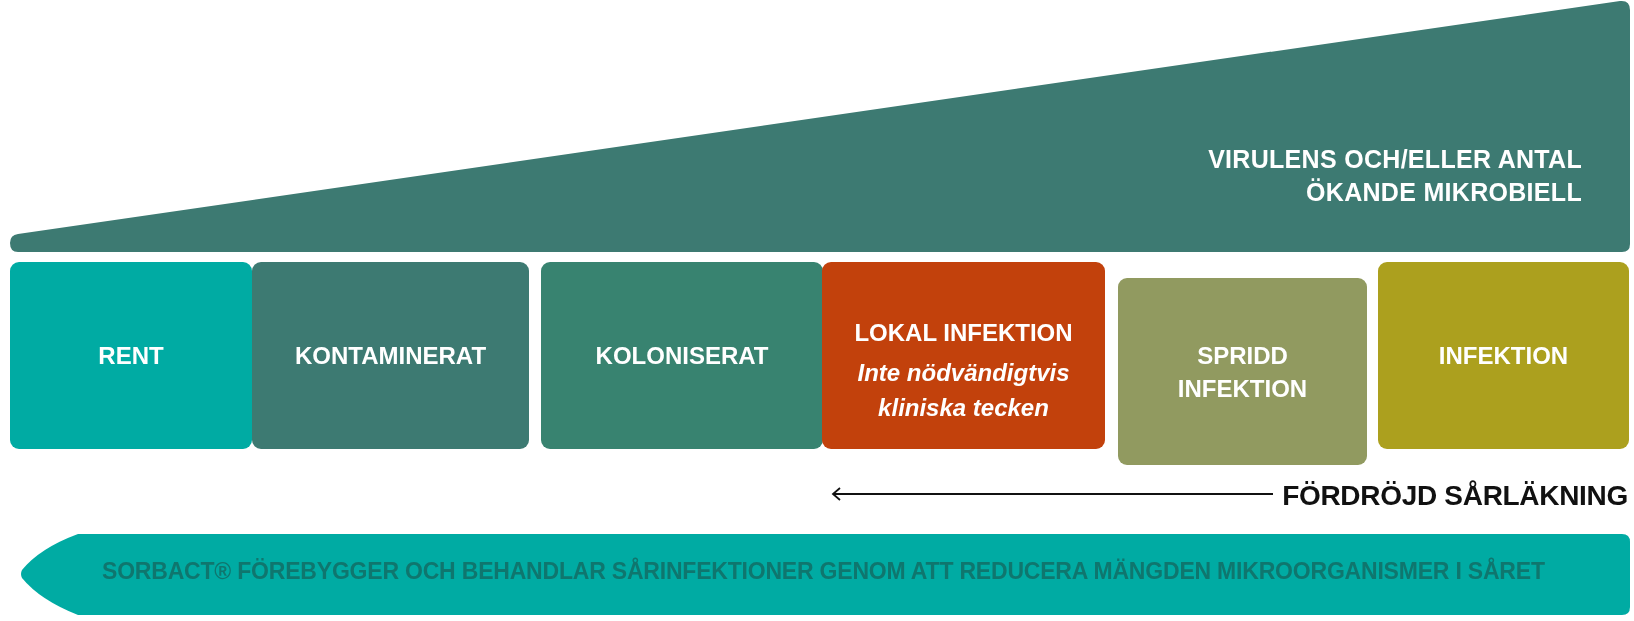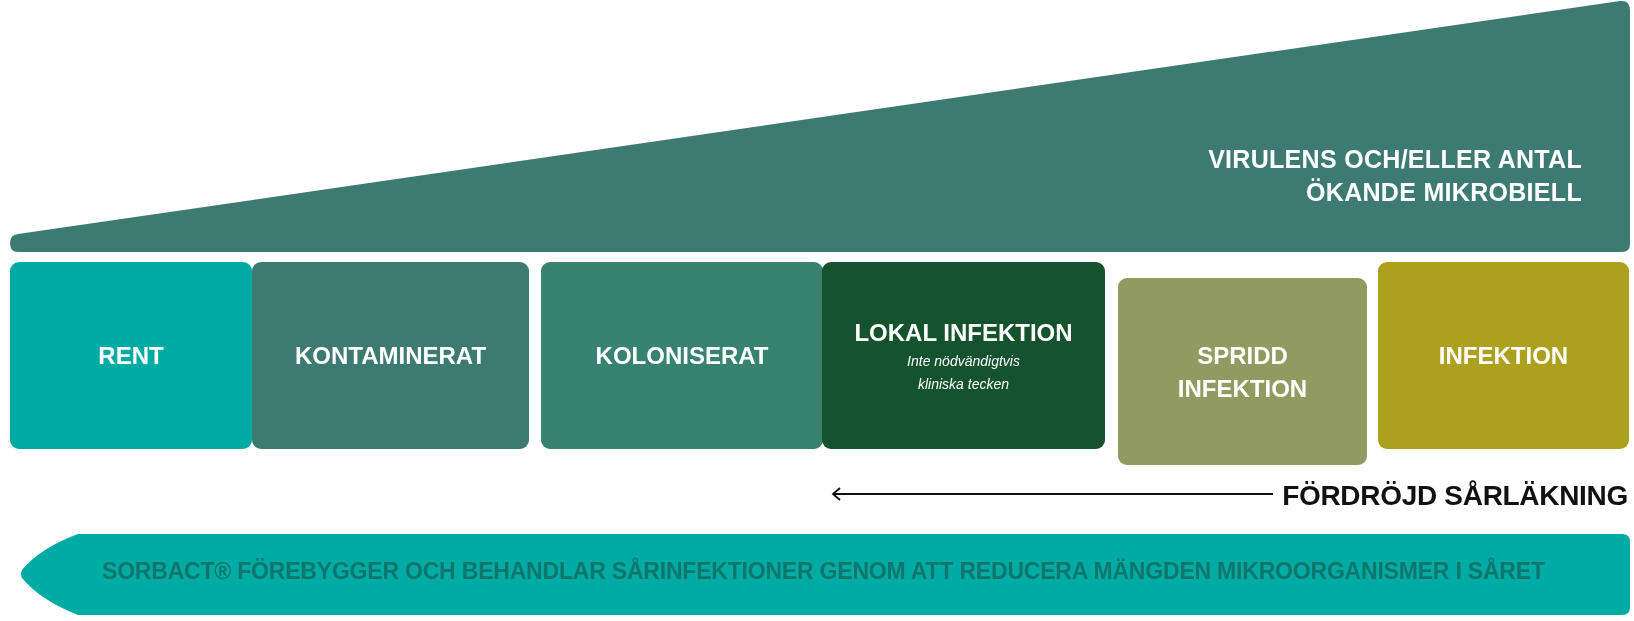--- a/index.html
+++ b/index.html
@@ -5,21 +5,21 @@
     html, body { margin: 0; padding: 0; background: #ffffff; }
     body { width: 1634px; height: 621px; position: relative; overflow: hidden;
            font-family: "Liberation Sans", "DejaVu Sans", sans-serif; }
     .wedge-svg { position: absolute; left: 0; top: 0; }
     .wedge-text { position: absolute; right: 52px; top: 143px; text-align: right;
                   color: #ffffff; font-weight: bold; font-size: 25px; line-height: 33px; letter-spacing: 0.3px; }
     .stage { position: absolute; top: 262px; height: 187px; border-radius: 9px;
              display: flex; flex-direction: column; align-items: center; justify-content: center;
              color: #ffffff; text-align: center; }
     .stage-title { font-weight: bold; font-size: 24px; line-height: 33px; }
-    .stage-sub { font-style: italic; font-weight: normal; font-size: 14px; line-height: 22px; margin-top: 1px; }
+    .stage-sub { font-style: italic; font-weight: bold; font-size: 24px; line-height: 22px; margin-top: 13px; }
     .arrow-row { position: absolute; left: 833px; top: 480px; width: 1380px; height: 28px; }
     .arrow-line { position: absolute; left: 0; top: 13px; width: 440px; height: 2px; background: #111111; }
     .arrow-head { position: absolute; left: -2px; top: 6px; font-size: 16px; line-height: 16px; color: #111; }
     .arrow-label { position: absolute; right: 0px; top: 480px; color: #111111; font-weight: bold; font-size: 28px;
                    letter-spacing: -0.3px; }
     .banner-svg { position: absolute; left: 0; top: 530px; }
     .banner-text { position: absolute; left: 102px; top: 558px; color: #0f766e; font-weight: bold;
                    font-size: 23px; letter-spacing: -0.2px; white-space: nowrap; }
   </style>
 </head>
@@ -35,21 +35,21 @@
 
 <div class="stage" style="left:10px; width:242px; background:#00aba3;">
   <div class="stage-title">RENT</div>
 </div>
 <div class="stage" style="left:252px; width:277px; background:#3d7a72;">
   <div class="stage-title">KONTAMINERAT</div>
 </div>
 <div class="stage" style="left:541px; width:282px; background:#388370;text-align:center;">
   <div class="stage-title">KOLONISERAT</div>
 </div>
-<div class="stage" style="left:822px; width:283px; background:#14532d; justify-content:flex-start; padding-top:54px; box-sizing:border-box;">
+<div class="stage" style="left:822px; width:283px; background:#c2410c; justify-content:flex-start; padding-top:54px; box-sizing:border-box;">
   <div class="stage-title">LOKAL INFEKTION</div>
   <div class="stage-sub">Inte nödvändigtvis</div>
   <div class="stage-sub">kliniska tecken</div>
 </div>
 <div class="stage" style="left:1118px; width:249px; background:#919a60;margin-top:16px;">
   <div class="stage-title">SPRIDD</div>
   <div class="stage-title">INFEKTION</div>
 </div>
 <div class="stage" style="left:1378px; width:251px; background:#aca01e;">
   <div class="stage-title">INFEKTION</div>

